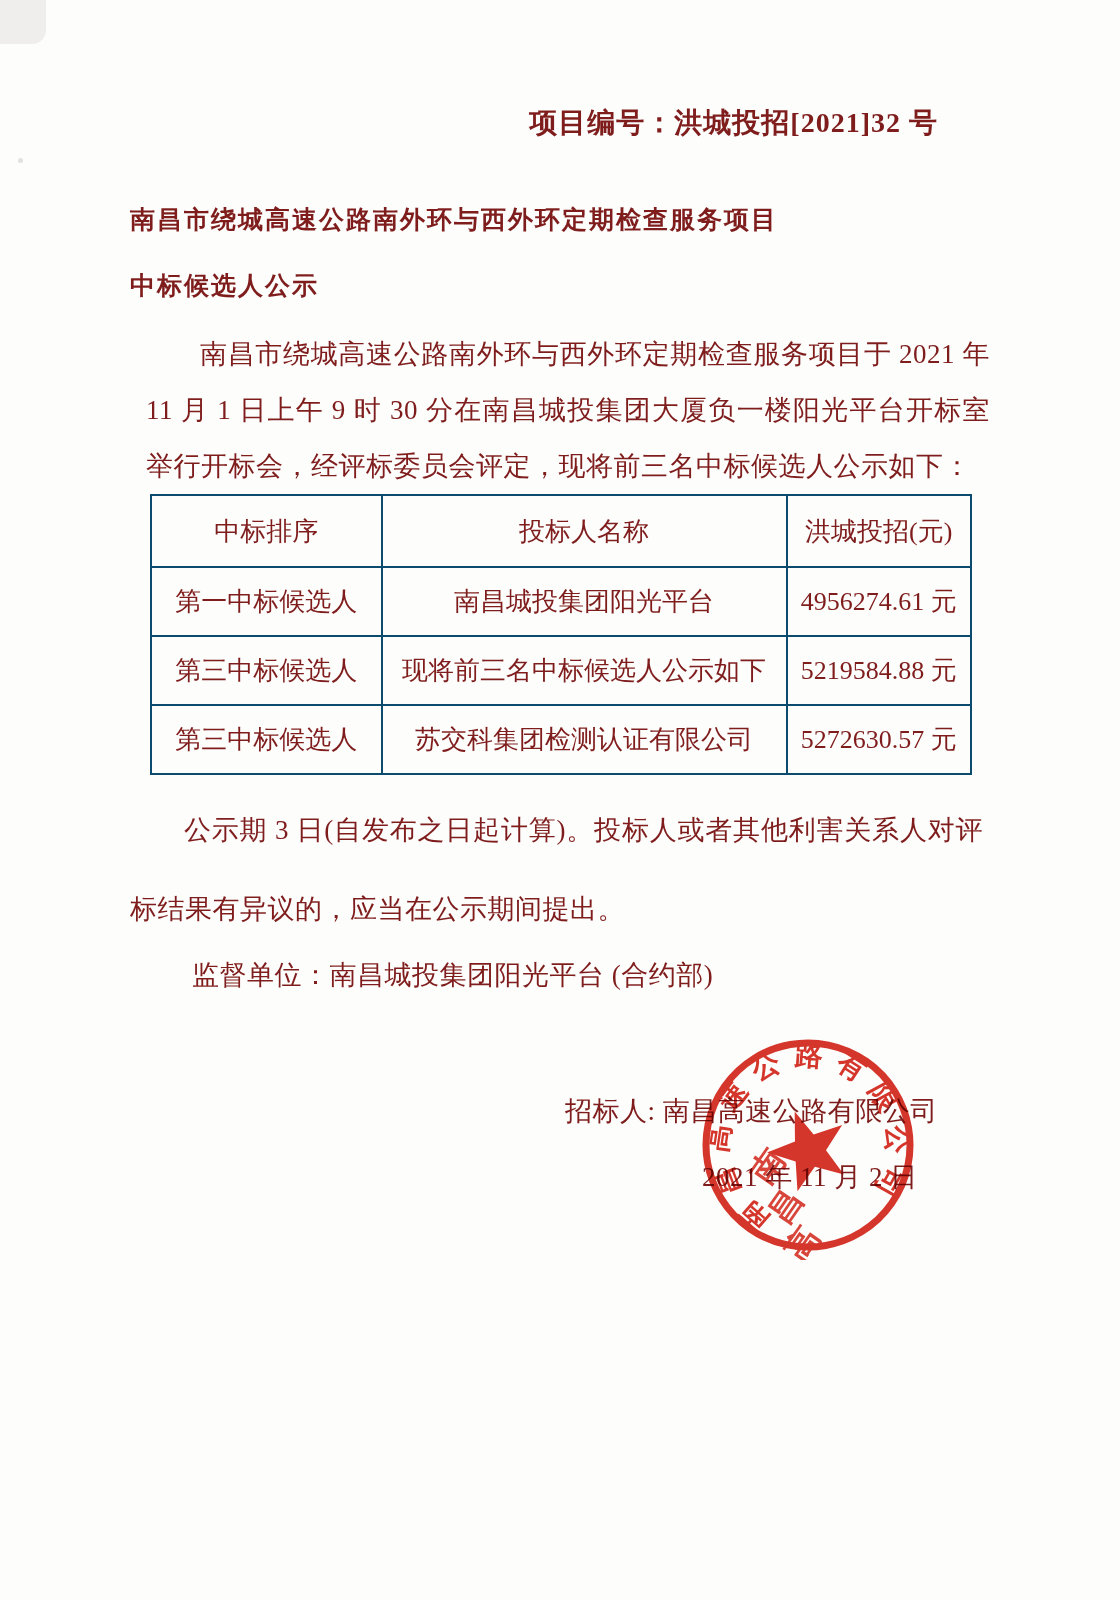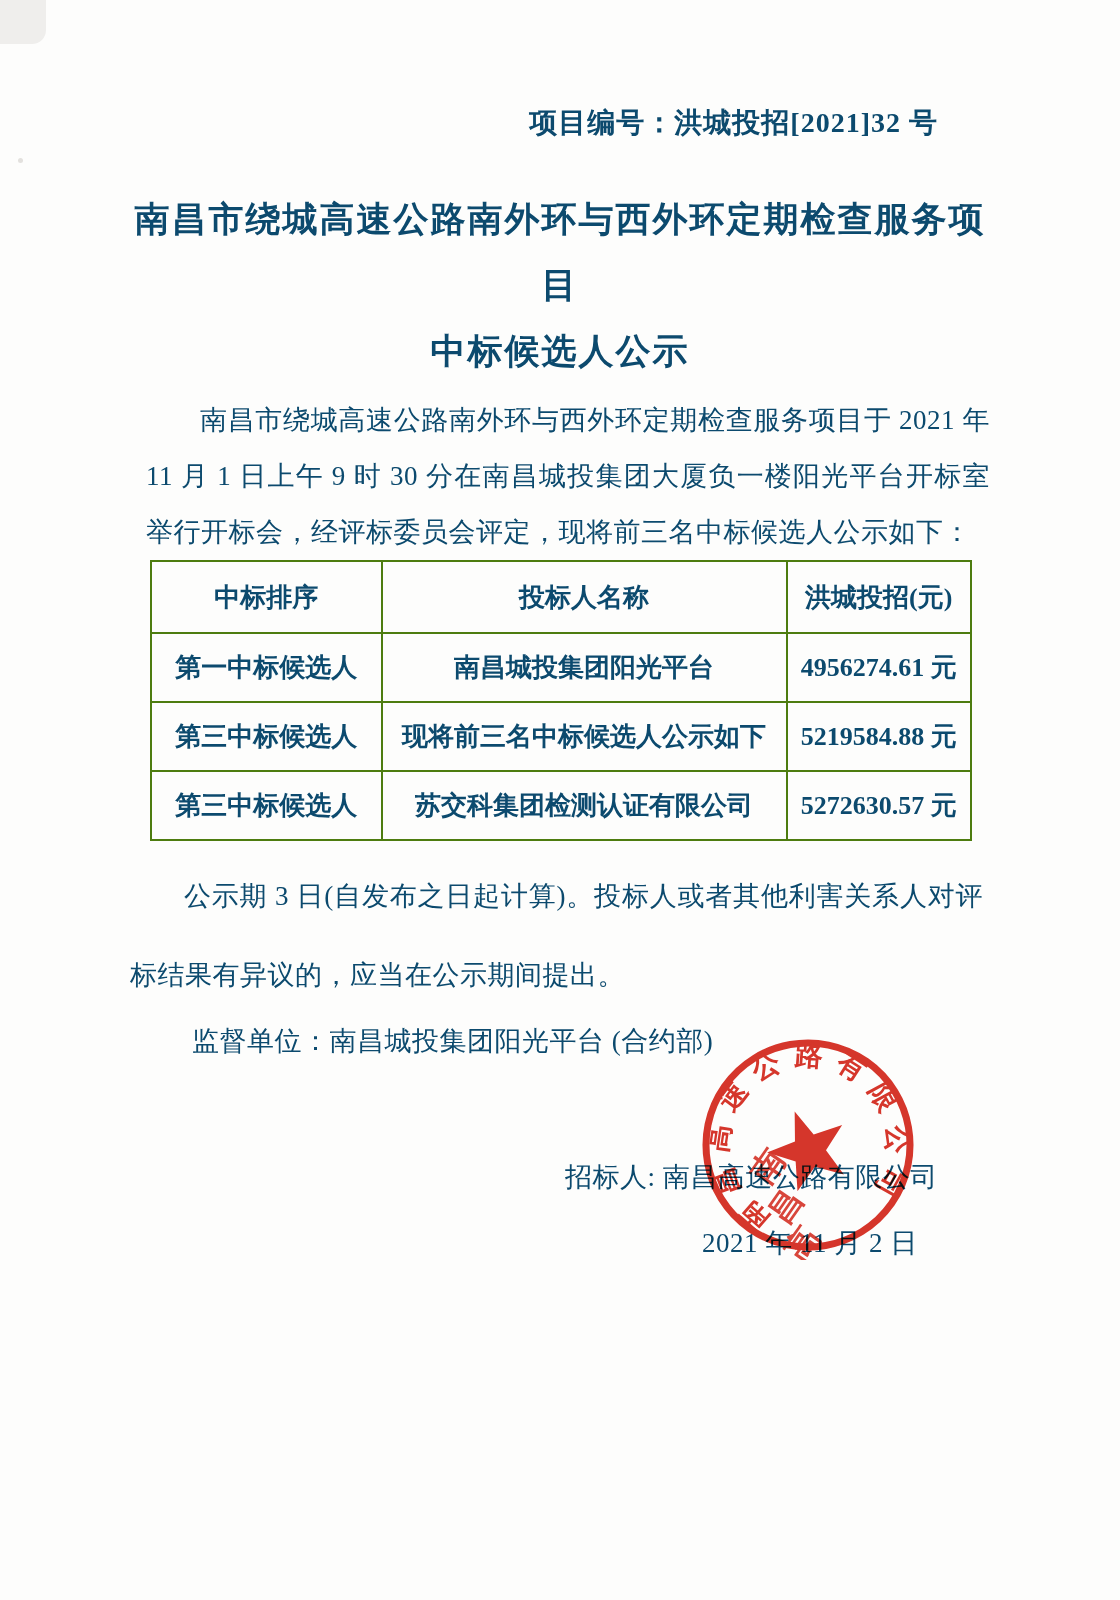--- a/index.html
+++ b/index.html
@@ -2,56 +2,55 @@
 <html><head>
 <meta charset="utf-8">
 <style>
   html,body{margin:0;padding:0;background:#ffffff;}
   .page{
     position:relative;
     width:1120px;height:1600px;
     background:#fdfdfc;
     overflow:hidden;
     font-family:"Liberation Serif","DejaVu Serif",serif;
-    color:#0c4a6e;
+    color:#7f1d1d;
   }
   .corner-smudge{
     position:absolute;left:0;top:0;width:46px;height:44px;
     background:#efeeec;border-radius:0 0 14px 0;
   }
   .speck{position:absolute;background:#e3e1de;border-radius:50%;}
   .content{margin:0 130px;width:860px;}
   .doc-ref{
     margin:0 52px 0 0;padding-top:106px;
     text-align:right;
     font-size:28px;font-weight:bold;line-height:34px;
     letter-spacing:1px;
   }
   .doc-title{
     margin:46px 0 0 0;
-    text-align:center;
-    font-size:35px;font-weight:bold;line-height:66px;
+    font-size:25px;font-weight:bold;line-height:66px;
     font-family:"Liberation Sans","DejaVu Sans",sans-serif;
     letter-spacing:2px;
   }
   .doc-title .t-line{display:block;}
   .intro{
     margin:8px 0 0 16px;
     font-size:27px;line-height:56px;
     text-align:justify;text-indent:2em;
     letter-spacing:0.5px;
   }
   table.bid-table{
     margin:0 0 0 20px;width:822px;
     border-collapse:collapse;
     table-layout:fixed;
   }
   .bid-table td,.bid-table th{
-    border:2px solid #4d7c0f;
-    font-size:26px;font-weight:bold;
+    border:2px solid #0c4a6e;
+    font-size:26px;font-weight:normal;
     text-align:center;vertical-align:middle;
     padding:0 4px;
   }
   .bid-table th{height:70px;}
   .bid-table td{height:67px;}
   .col-rank{width:230px;}
   .col-bidder{width:404px;}
   .col-price{width:184px;}
   .notice{
     margin:16px 7px 0 0;

